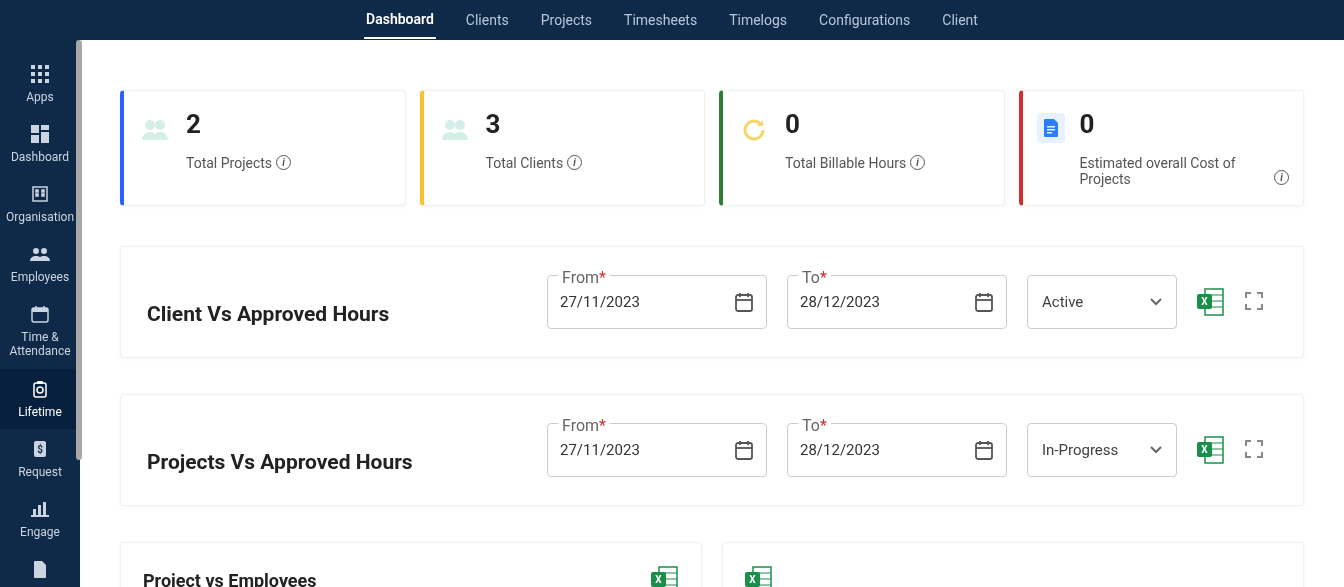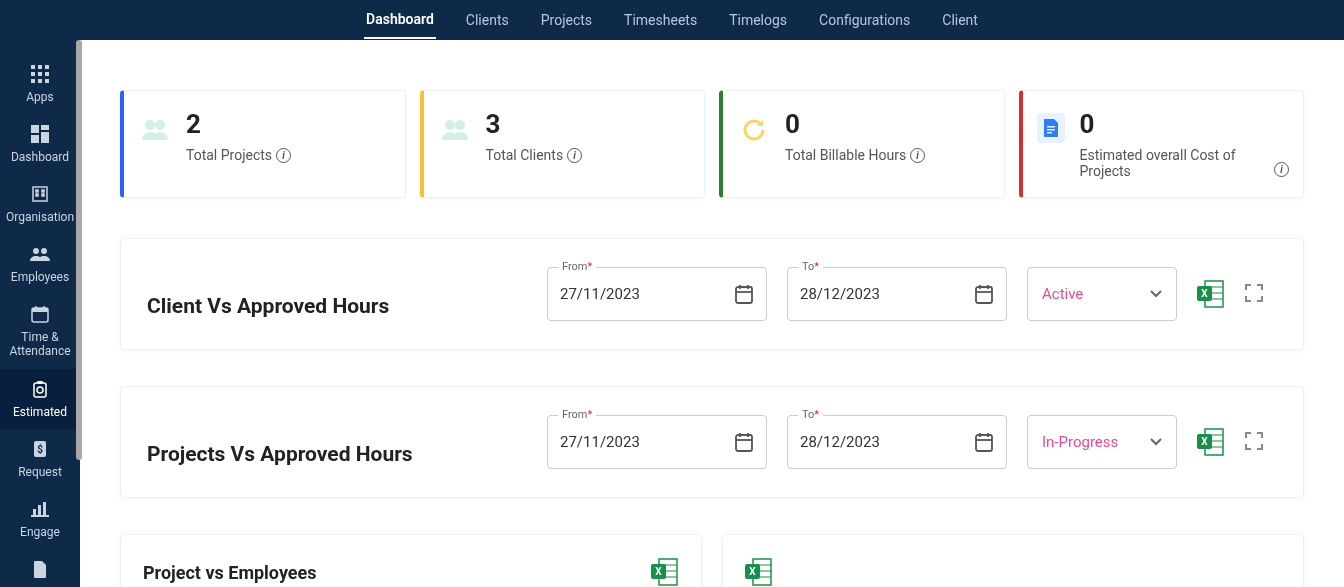--- a/index.html
+++ b/index.html
@@ -75,21 +75,21 @@
   }
   .stat-card.c-yellow { border-left-color: #fbc02d; }
   .stat-card.c-green { border-left-color: #2e7d32; }
   .stat-card.c-red { border-left-color: #d32f2f; }
   .stat-card .card-ic {
     width: 34px; height: 34px;
     display:flex; align-items:center; justify-content:center;
     margin-top:4px;
   }
   .stat-card .card-body .num { font-size: 26px; font-weight: 700; color:#222; }
-  .stat-card .card-body .lbl { font-size: 14px; color:#555; margin-top: 8px; display:flex; align-items:center; gap:4px;}
+  .stat-card .card-body .lbl { font-size: 14px; color:#555; margin-top: 16px; display:flex; gap:4px;}
   .info-ic { width:15px; height:15px; border:1.4px solid #555; border-radius:50%; font-size:10px; display:inline-flex; align-items:center; justify-content:center; color:#555;}
   .info-ic::after{content:"i"; font-style:italic; font-weight:bold; font-size:10px;}
   .stat-card .floating-info{ position:absolute; right:14px; bottom:20px;}
 
   .panel {
     background:#fff;
     border:1px solid #eef0f3;
     border-radius:4px;
     box-shadow:0 1px 4px rgba(0,0,0,0.04);
     padding: 28px 26px;
@@ -108,31 +108,31 @@
     border-radius:4px;
     background:#fff;
     display:flex;
     align-items:center;
     padding: 0 12px;
     justify-content:space-between;
   }
   .date-field .flabel{
     position:absolute; top:-8px; left:10px;
     background:#fff; padding:0 4px;
-    font-size:11px; color:#666;
+    font-size:16px; color:#666;
   }
   .date-field .flabel .req{ color:#d32f2f; }
   .date-field .val{ font-size:15px; color:#333;}
   .cal-ic{ color:#555; display:flex;}
 
   .select-field{
     width: 150px; height:54px;
     border:1px solid #c9ccd1; border-radius:4px;
     display:flex; align-items:center; justify-content:space-between;
-    padding:0 14px; font-size:15px; color:#ec4899;
+    padding:0 14px; font-size:15px; color:#404040;
   }
   .chev{ color:#666; display:flex;}
 
   .excel-ic { width:28px; height:30px; display:flex; cursor:pointer;}
   .expand-ic { width:20px; height:20px; display:flex; cursor:pointer; color:#666;}
 
   .bottom-row{ display:flex; gap:20px; }
   .mini-panel{
     flex:1;
     background:#fff;
@@ -231,21 +231,21 @@
       <span style="line-height:1.2">Time &amp; Attendance</span>
     </div>
     <div class="sidebar-item active">
       <span class="ic">
         <svg width="18" height="20" viewBox="0 0 18 20" fill="#fff">
             <rect x="3" y="4" width="12" height="14" rx="2" fill="none" stroke="#fff" stroke-width="1.5"></rect>
             <circle cx="9" cy="11" r="3" fill="none" stroke="#fff" stroke-width="1.5"></circle>
             <rect x="6" y="2" width="6" height="3" rx="1"></rect>
           </svg>
       </span>
-      <span>Estimated</span>
+      <span>Lifetime</span>
     </div>
     <div class="sidebar-item">
       <span class="ic">
         <svg width="16" height="20" viewBox="0 0 16 20" fill="#cbd5e1">
             <rect x="2" y="2" width="12" height="16" rx="2"></rect>
             <text x="8" y="14" font-size="10" text-anchor="middle" fill="#0f2948" font-weight="bold">$</text>
           </svg>
       </span>
       <span>Request</span>
     </div>

